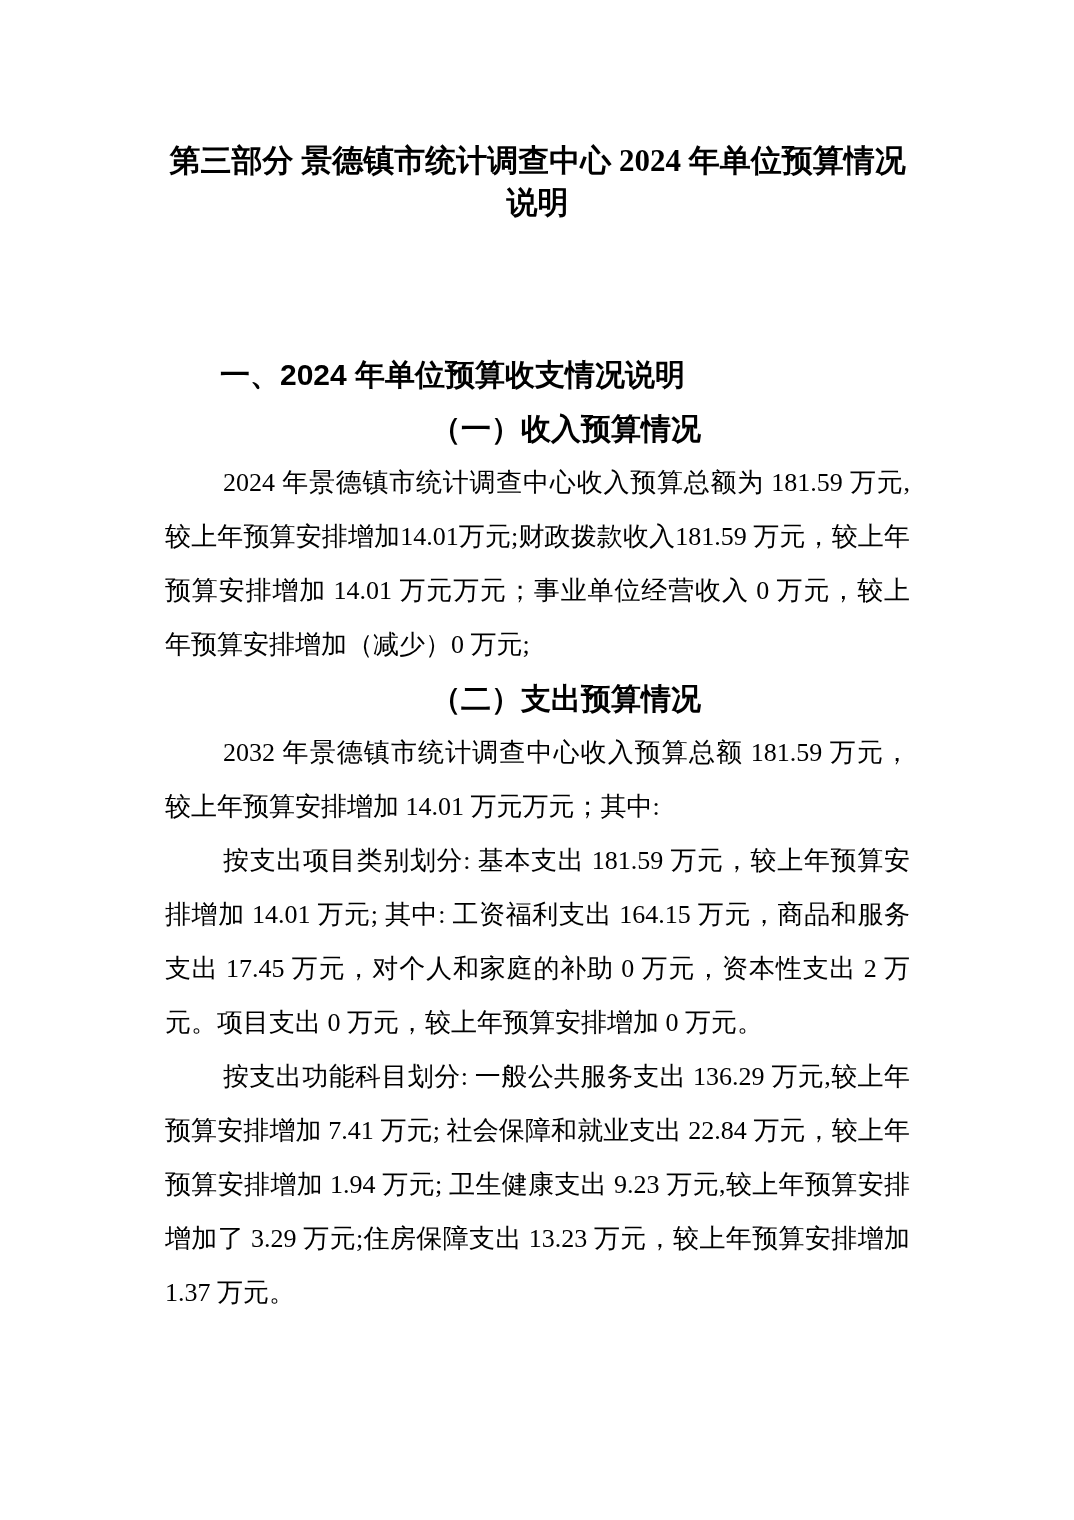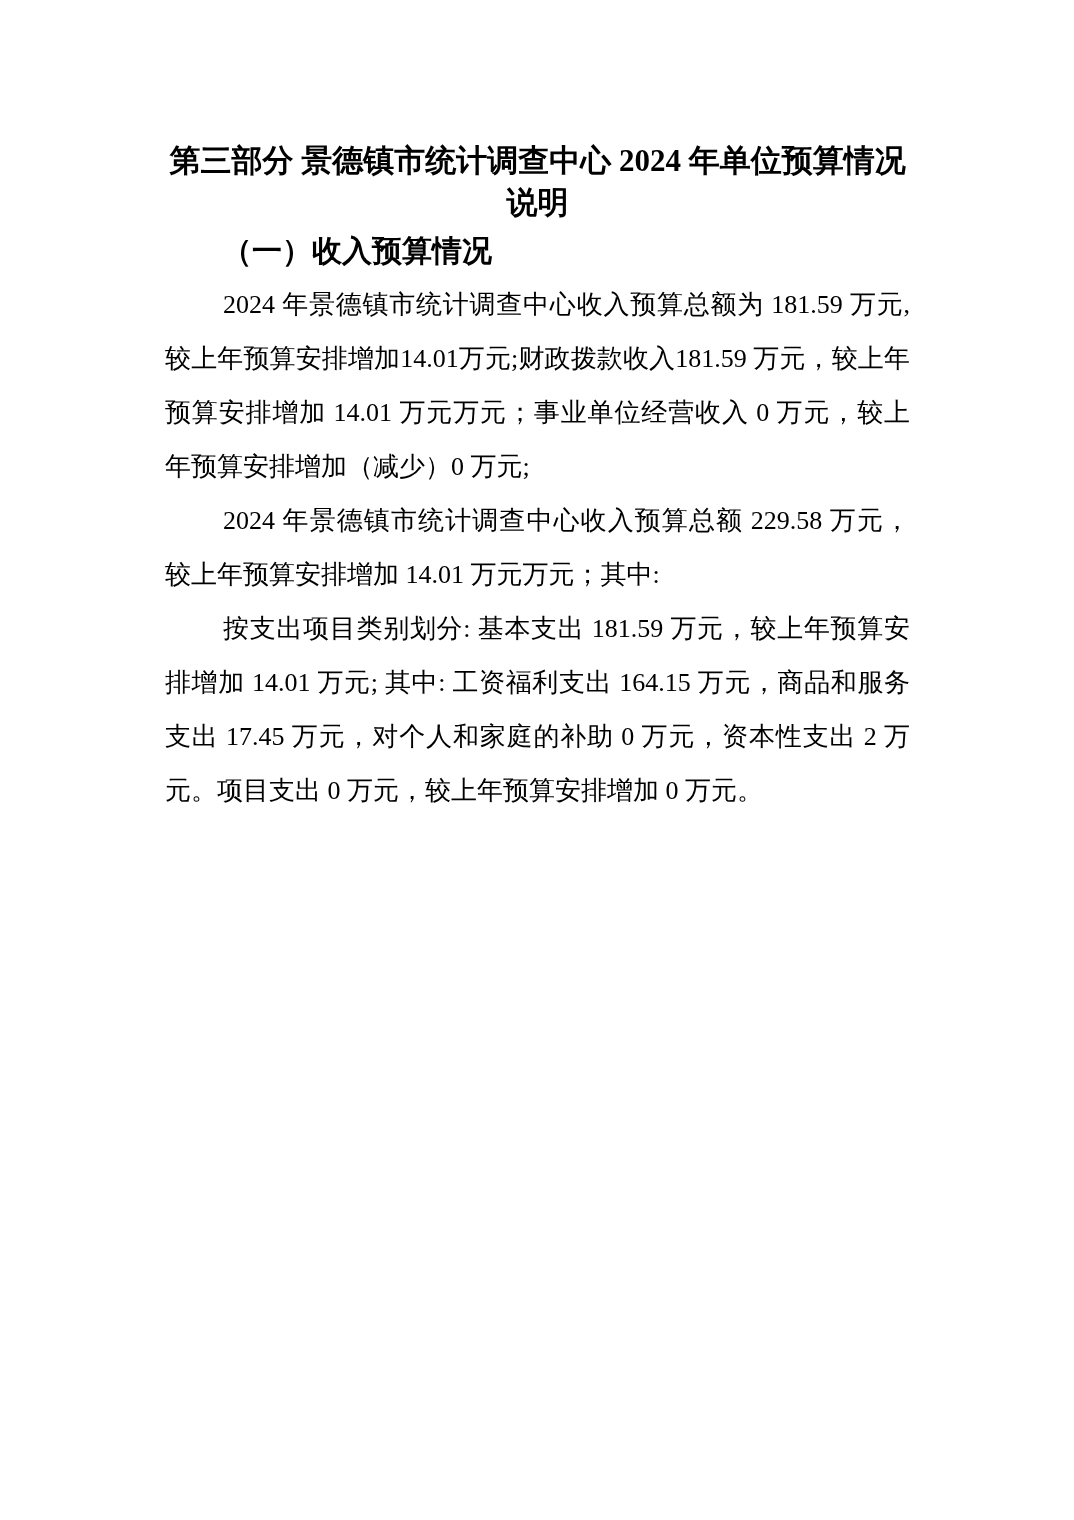--- a/index.html
+++ b/index.html
@@ -35,41 +35,45 @@
     text-indent: 55px;
     font-family: "Liberation Sans", "DejaVu Sans", sans-serif;
   }
   .h2 {
     margin: 0;
     font-size: 30px;
     font-weight: 700;
     line-height: 54px;
     text-indent: 57px;
     font-family: "Liberation Serif", "DejaVu Serif", serif;
+    text-align: center;
   }
   .para {
     margin: 0;
     font-size: 26px;
     font-weight: 400;
     line-height: 54px;
     text-indent: 58px;
     text-align: justify;
     text-justify: inter-ideograph;
     font-family: "Liberation Serif", "DejaVu Serif", serif;
   }
 </style>
 </head>
 <body>
 
 <div class="page">
   <h1 class="doc-title">第三部分 景德镇市统计调查中心 2024 年单位预算情况说明</h1>
 
+  <h2 class="h1">一、2024 年单位预算收支情况说明</h2>
 
   <h3 class="h2">（一）收入预算情况</h3>
 
   <p class="para">2024 年景德镇市统计调查中心收入预算总额为 181.59 万元,较上年预算安排增加14.01万元;财政拨款收入181.59 万元，较上年预算安排增加 14.01 万元万元；事业单位经营收入 0 万元，较上年预算安排增加（减少）0 万元;</p>
 
+  <h3 class="h2">（二）支出预算情况</h3>
 
-  <p class="para">2024 年景德镇市统计调查中心收入预算总额 229.58 万元，较上年预算安排增加 14.01 万元万元；其中:</p>
+  <p class="para">2032 年景德镇市统计调查中心收入预算总额 181.59 万元，较上年预算安排增加 14.01 万元万元；其中:</p>
 
   <p class="para">按支出项目类别划分: 基本支出 181.59 万元，较上年预算安排增加 14.01 万元; 其中: 工资福利支出 164.15 万元，商品和服务支出 17.45 万元，对个人和家庭的补助 0 万元，资本性支出 2 万元。项目支出 0 万元，较上年预算安排增加 0 万元。</p>
 
+  <p class="para">按支出功能科目划分: 一般公共服务支出 136.29 万元,较上年预算安排增加 7.41 万元; 社会保障和就业支出 22.84 万元，较上年预算安排增加 1.94 万元; 卫生健康支出 9.23 万元,较上年预算安排增加了 3.29 万元;住房保障支出 13.23 万元，较上年预算安排增加 1.37 万元。</p>
 </div>
 
 </body></html>

